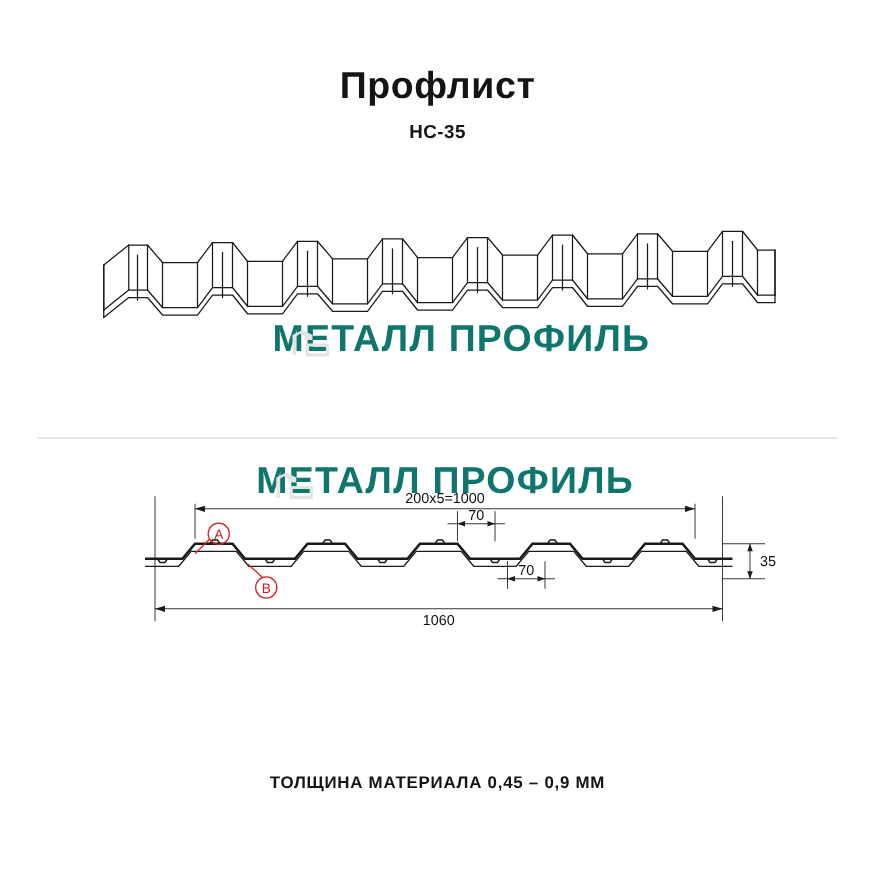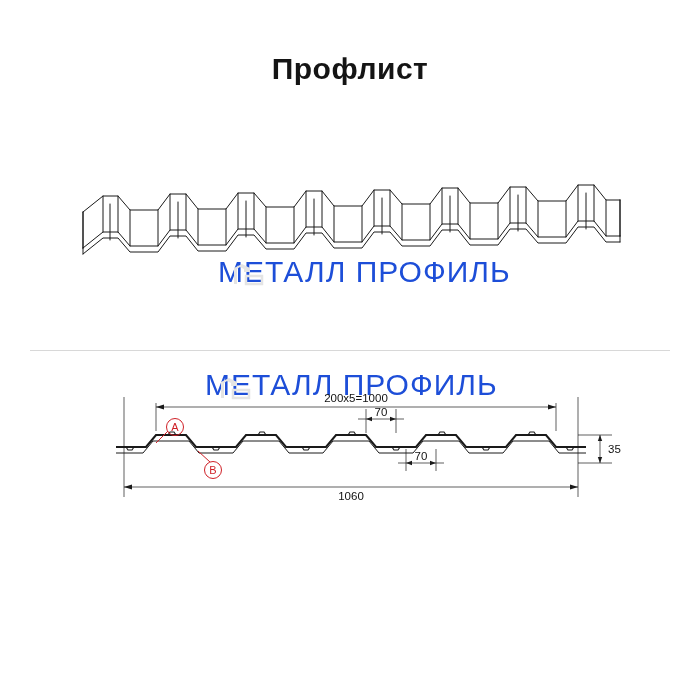--- a/index.html
+++ b/index.html
@@ -72,22 +72,22 @@
     font-size: 13.5px;
     font-weight: bold;
     letter-spacing: 0.6px;
     color: #141414;
   }
   
   .wm {
     position: absolute;
     pointer-events: none;
     user-select: none;
-    color: #1d4ed8;
-    font-weight: normal;
+    color: #0f766e;
+    font-weight: bold;
     white-space: nowrap;
   }
   .wm1 {
     top: 255px;
     left: 218px;
     font-size: 30px;
     letter-spacing: 1px;
   }
   .wm2 {
     top: 368px;
@@ -121,20 +121,21 @@
     font-family: "Liberation Sans", sans-serif;
   }
 </style>
 </head>
 <body>
 
 <div class="page">
 
   <div class="title-block">
     <div class="title">Профлист</div>
+    <div class="subtitle">НС-35</div>
   </div>
 
   <div class="iso-wrap">
     <svg width="700" height="170" viewBox="0 0 700 170">
       <g fill="none" stroke="#1a1a1a" stroke-width="1" stroke-linejoin="round" stroke-linecap="round">
 
         <path d="M83,52 L103,36 L118,36 L130,50 L158,50 L170,34 L186,34 L198,49 L226,49
                  L238,33 L254,33 L266,47 L294,47 L306,31 L322,31 L334,46 L362,46
                  L374,30 L390,30 L402,44 L430,44 L442,28 L458,28 L470,43 L498,43
                  L510,27 L526,27 L538,41 L566,41 L578,25 L594,25 L606,40 L620,40"></path>
@@ -320,14 +321,15 @@
       <text class="label-red" x="213" y="99" text-anchor="middle">B</text>
 
       <text class="dim-text" x="356" y="27" text-anchor="middle">200х5=1000</text>
       <text class="dim-text" x="351" y="125" text-anchor="middle">1060</text>
       <text class="dim-text" x="381" y="41" text-anchor="middle">70</text>
       <text class="dim-text" x="421" y="85" text-anchor="middle">70</text>
       <text class="dim-text" x="608" y="78" text-anchor="start">35</text>
     </svg>
   </div>
 
+  <div class="footer">ТОЛЩИНА МАТЕРИАЛА 0,45 – 0,9 ММ</div>
 
 </div>
 
 </body></html>

